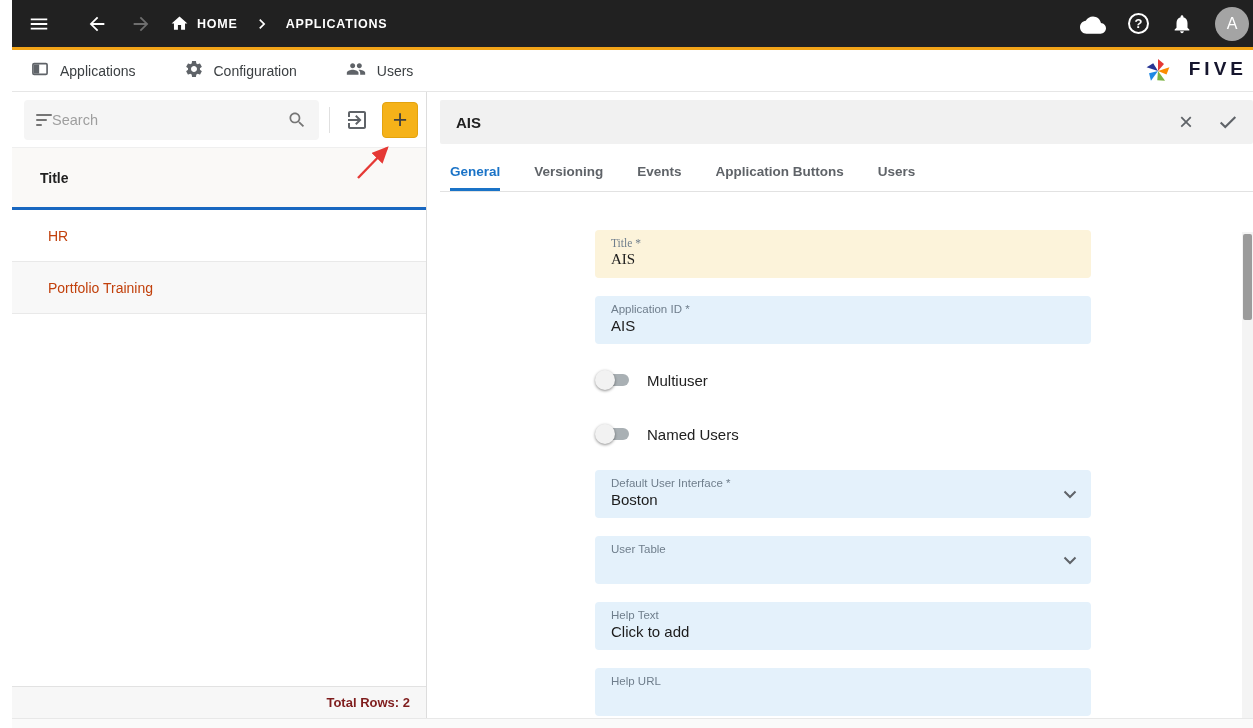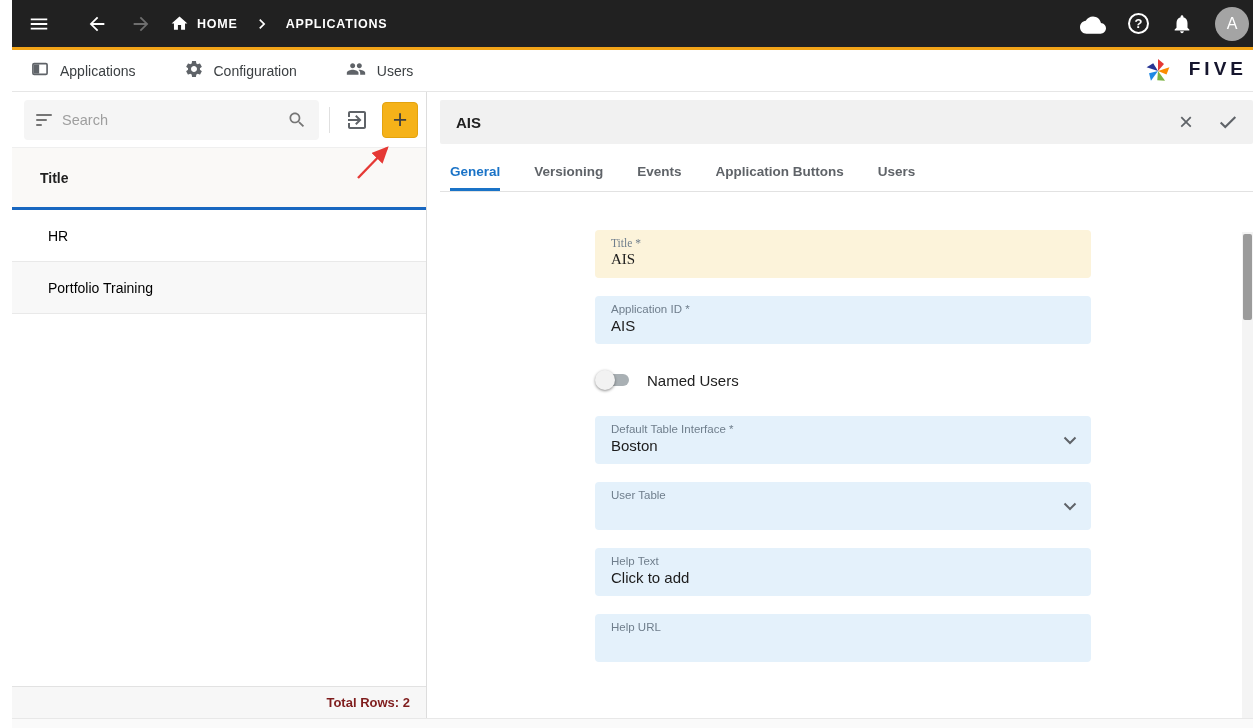--- a/index.html
+++ b/index.html
@@ -30,37 +30,37 @@
   .tool-tab .label { font-size:14px; color:#3c4043; }
   .brand { margin-left:auto; display:flex; gap:18px; }
   .brand-text { font-size:19px; font-weight:bold; letter-spacing:4px; color:#16162e; }
 
   
   .left-panel { position:absolute; left:0; top:92px; width:415px; height:626px;
                 background:#fff; border-right:1px solid #ddd; }
   .search-row { height:56px; display:flex; align-items:center; padding:0 8px 0 12px;
                 border-bottom:1px solid #efefef; }
   .search-box { width:295px; height:40px; background:#f5f5f5; border-radius:4px;
-                display:flex; align-items:center; padding:0 12px; gap:10px; }
+                display:flex; align-items:center; padding:0 12px; gap:0; }
   .filter-icon { display:flex; flex-direction:column; gap:3px; width:16px; }
   .filter-icon span { height:2px; background:#757575; border-radius:1px; display:block; }
   .filter-icon .b1{width:16px}.filter-icon .b2{width:11px}.filter-icon .b3{width:6px}
   .search-input { flex:1; border:none; outline:none; background:transparent; font-size:14.5px;
                   color:#333; font-family:"Liberation Sans", sans-serif; }
   .search-input::placeholder { color:#9e9e9e; }
   .v-div { width:1px; height:26px; background:#e0e0e0; margin:0 10px; }
   .import-btn { width:34px; height:34px; display:flex; align-items:center; justify-content:center; }
   .add-btn { width:36px; height:36px; background:#F5B219; border:1px solid #e3a30f; border-radius:4px;
              display:flex; align-items:center; justify-content:center; margin-left:8px;
              font-size:25px; color:#3f3f3f; line-height:1; cursor:pointer; }
   .list-header { height:62px; display:flex; align-items:center; padding-left:28px;
                  background:#faf9f7; border-bottom:3px solid #1867c0; }
   .list-header .hdr-text { font-size:14px; font-weight:bold; color:#212121; }
   .list-row { height:52px; display:flex; align-items:center; padding-left:36px;
-              font-size:14px; color:#000000; border-bottom:1px solid #e9e9e9; cursor:pointer; }
+              font-size:14px; color:#c2410c; border-bottom:1px solid #e9e9e9; cursor:pointer; }
   .list-row.alt { background:#f8f8f8; }
   .list-footer { position:absolute; left:0; right:0; bottom:0; height:32px; background:#f7f7f7;
                  border-top:1px solid #e2e2e2; display:flex; align-items:center; justify-content:flex-end;
                  padding-right:16px; font-size:13px; font-weight:bold; color:#7f1d1d; }
 
   
   .right-panel { position:absolute; left:416px; top:92px; width:837px; height:626px; background:#fff; }
   .detail-header { margin:8px 12px 0 12px; height:44px; background:#f1f1f1; border-radius:2px;
                    display:flex; align-items:center; padding:0 14px 0 16px; }
   .detail-title { font-size:15px; font-weight:bold; color:#212121; }
@@ -260,31 +260,38 @@
         <div class="field highlight first">
           <div class="f-label">Title *</div>
           <div class="f-value">AIS</div>
         </div>
 
         <div class="field">
           <div class="f-label">Application ID *</div>
           <div class="f-value">AIS</div>
         </div>
 
-
         <div class="toggle-row">
           <span class="switch">
             <span class="track"></span>
               <span class="thumb"></span>
           </span>
+          <span class="toggle-label">Multiuser</span>
+        </div>
+
+        <div class="toggle-row">
+          <span class="switch">
+            <span class="track"></span>
+              <span class="thumb"></span>
+          </span>
           <span class="toggle-label">Named Users</span>
         </div>
 
         <div class="field">
-          <div class="f-label">Default Table Interface *</div>
+          <div class="f-label">Default User Interface *</div>
           <div class="f-value">Boston</div>
           <span class="chev">
             <svg width="14" height="9" viewBox="0 0 14 9">
                 <path d="M1.5 1.5 L7 7 L12.5 1.5" fill="none" stroke="#5f6368" stroke-width="2"></path>
               </svg>
           </span>
         </div>
 
         <div class="field">
           <div class="f-label">User Table</div>

